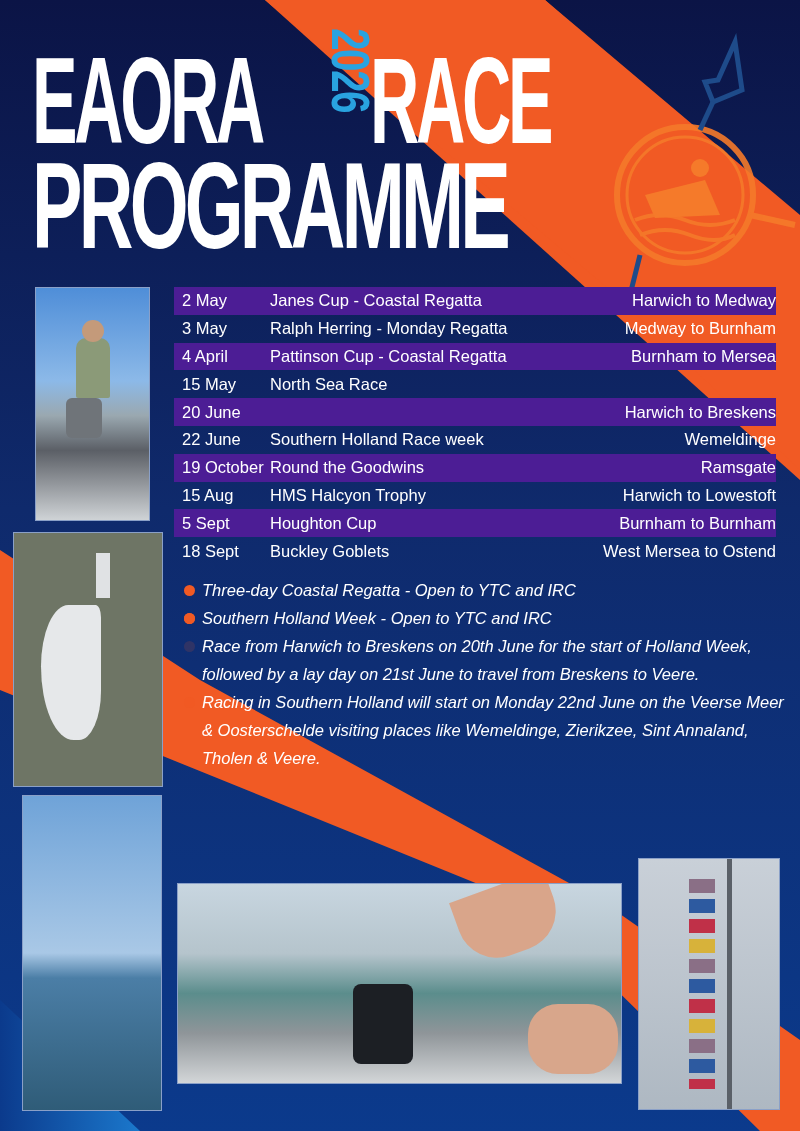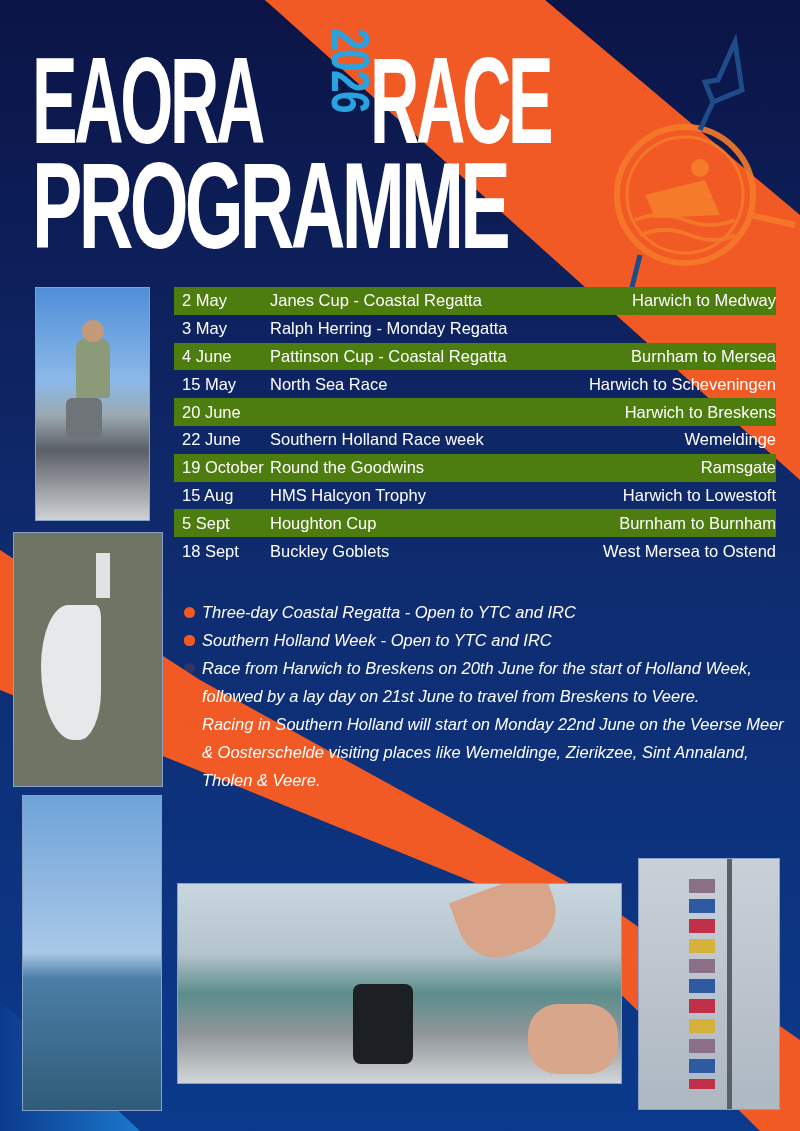--- a/index.html
+++ b/index.html
@@ -12,26 +12,26 @@
   #t1a { top:40px; font-size:122px; transform:scaleX(0.56); }
   #t1b { top:40px; left:370px; font-size:122px; transform:scaleX(0.56); }
   #t2 { top:145px; font-size:122px; transform:scaleX(0.62); }
   .year-wrap { position:absolute; left:323px; top:28px; width:42px; height:108px; }
   .year-wrap span { position:absolute; left:50px; top:0; font-weight:bold; color:#29a3e0;
           font-size:54px; line-height:44px; transform:rotate(90deg) scaleX(0.75);
           transform-origin:left top; white-space:nowrap; letter-spacing:-2px; }
   .logo { position:absolute; left:600px; top:20px; width:200px; height:280px; }
   .table { position:absolute; left:174px; top:287px; width:602px; }
   .row { position:relative; height:27.8px; display:flex; align-items:center; font-size:16.5px; }
-  .row.hl { background:#4d7c0f; }
+  .row.hl { background:#4c1d95; }
   .row .d { width:88px; padding-left:8px; }
   .row .e { width:290px; }
   .row .l { flex:1;text-align:right; }
   .notes { position:absolute; left:184px; top:576px; width:600px; font-style:italic;
-           font-size:16.5px; line-height:28px;margin-top:22px; }
+           font-size:16.5px; line-height:28px; }
   .note { position:relative; padding-left:18px; }
   .bullet { position:absolute; left:0; top:9px; width:11px; height:11px; border-radius:50%; background:#f15a24; }
   .photo { position:absolute; border:1px solid #8aa0c8; overflow:hidden; }
 </style>
 </head>
 <body>
 
 <svg class="bg" width="800" height="1131" viewBox="0 0 800 1131">
   <defs>
     <linearGradient id="bgGrad" x1="0" y1="0" x2="0" y2="1">
@@ -85,30 +85,30 @@
 
 <div class="table" id="schedule">
     <div class="row hl">
       <span class="d">2  May</span>
       <span class="e">Janes Cup  - Coastal Regatta</span>
       <span class="l">Harwich to Medway</span>
     </div>
     <div class="row">
       <span class="d">3 May</span>
       <span class="e">Ralph Herring - Monday Regatta</span>
+      <span class="l">Medway to Burnham</span>
     </div>
     <div class="row hl">
-      <span class="d">4 June</span>
+      <span class="d">4 April</span>
       <span class="e">Pattinson Cup - Coastal Regatta</span>
       <span class="l">Burnham to Mersea</span>
     </div>
     <div class="row">
       <span class="d">15 May</span>
       <span class="e">North Sea Race</span>
-      <span class="l">Harwich to Scheveningen</span>
     </div>
     <div class="row hl">
       <span class="d">20 June</span>
       <span class="l">Harwich to Breskens</span>
     </div>
     <div class="row">
       <span class="d">22 June</span>
       <span class="e">Southern Holland Race week</span>
       <span class="l">Wemeldinge</span>
     </div>

